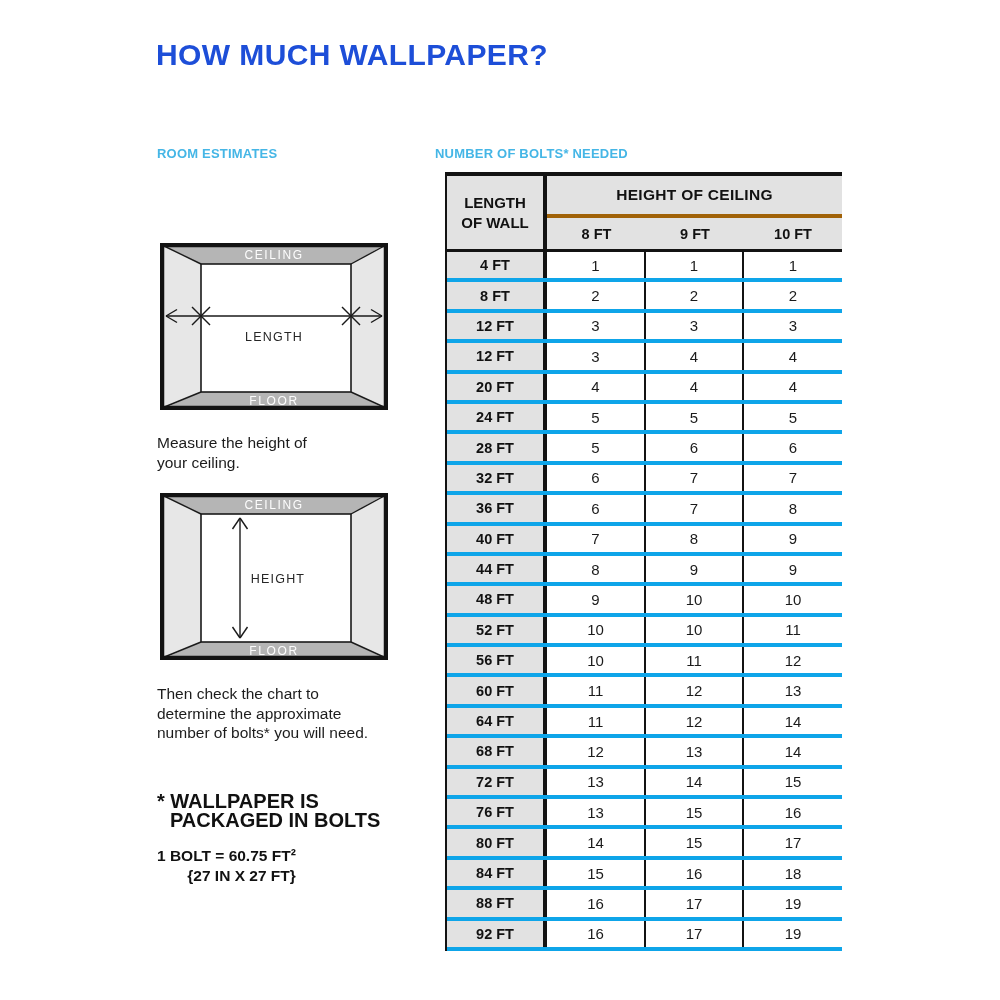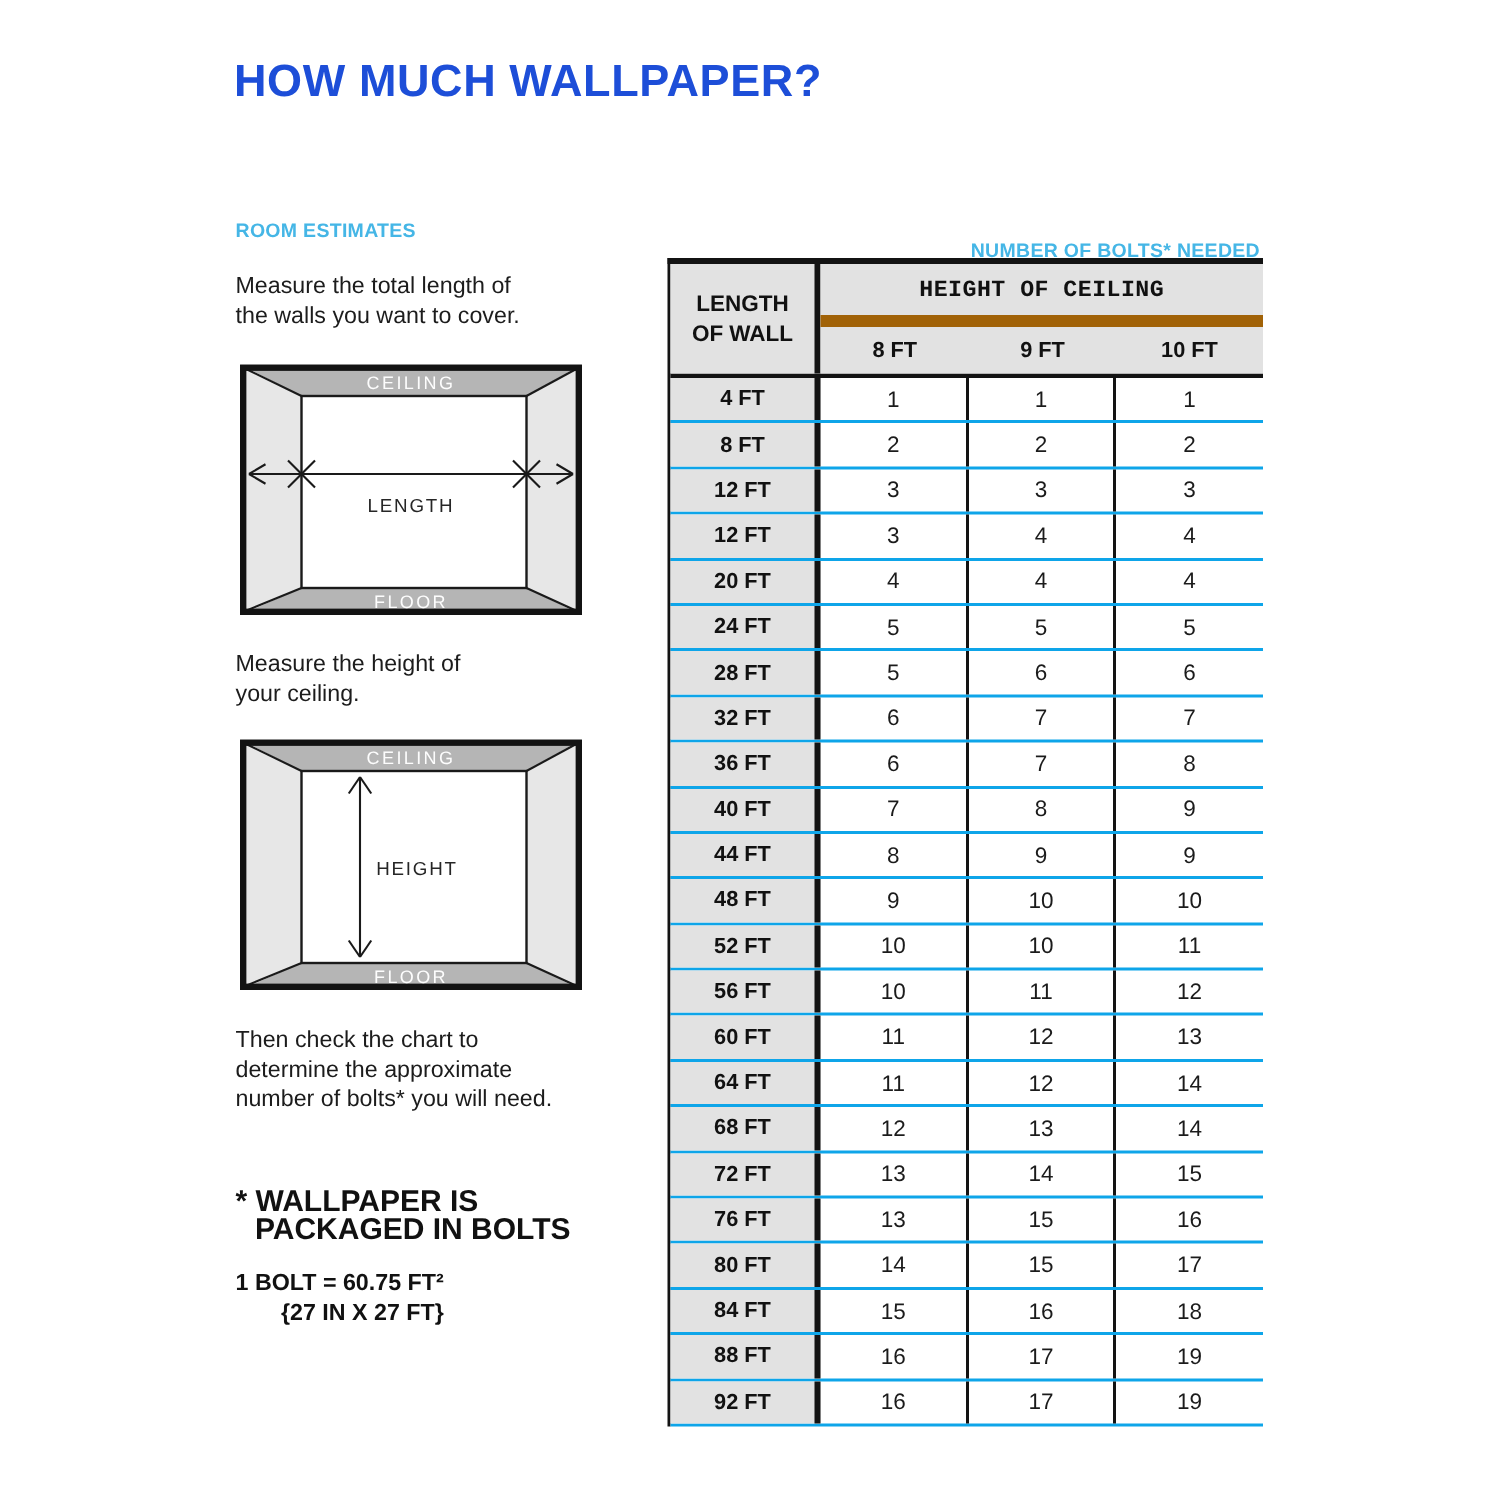--- a/index.html
+++ b/index.html
@@ -5,21 +5,21 @@
   html,body{margin:0;padding:0;background:#fff;}
   .page{position:relative;width:1000px;height:1000px;background:#fff;
         font-family:"Liberation Sans", sans-serif;color:#1c1c1c;overflow:hidden;}
 
   .title{position:absolute;left:156px;top:38px;font-size:30px;font-weight:bold;
          color:#1d4ed8;letter-spacing:0.4px;}
 
   .section-label{position:absolute;top:146px;font-size:13px;font-weight:bold;
                  color:#45b6e6;letter-spacing:0.2px;}
   .room-label{left:157px;}
-  .bolts-label{left:445px;width:395px;text-align:right;margin-top:13px;}
+  .bolts-label{left:435px;width:395px;text-align:left;}
 
   .para{position:absolute;left:157px;font-size:15.5px;line-height:19.5px;
         color:#1c1c1c;white-space:pre-line;}
   .para1{top:181px;} .para2{top:433px;} .para3{top:684px;}
 
   .footnote{position:absolute;left:157px;top:792px;font-size:20px;line-height:19px;
             font-weight:bold;color:#111;}
   .footnote .ind{padding-left:13px;}
   .boltinfo{position:absolute;left:157px;top:846px;font-size:15.5px;line-height:20px;
             font-weight:bold;color:#111;text-align:right;}
@@ -32,47 +32,45 @@
 
   
   .btable{position:absolute;left:445px;top:172px;width:395px;
           border-top:4px solid #131313;border-left:2px solid #131313;}
   .btable *{box-sizing:border-box;}
   .thead{display:flex;border-bottom:3px solid #131313;}
   .thead-left{width:100px;background:#e2e2e2;border-right:4px solid #131313;
               display:flex;align-items:center;justify-content:center;text-align:center;
               font-weight:bold;font-size:15px;line-height:1.3;color:#111;white-space:pre-line;}
   .thead-right{width:295px;}
-  .hoc-cell{height:42px;background:#e2e2e2;border-bottom:8px solid #a16207;
+  .hoc-cell{height:42px;background:#e2e2e2;border-bottom:4px solid #a16207;
             display:flex;align-items:center;justify-content:center;
-            font-weight:bold;font-size:15.5px;letter-spacing:0.3px;color:#111;font-family:Liberation Mono, monospace;}
+            font-weight:bold;font-size:15.5px;letter-spacing:0.3px;color:#111;}
   .ft-row{display:flex;height:31px;background:#e2e2e2;}
   .ft-cell{display:flex;align-items:center;justify-content:center;
            font-weight:bold;font-size:14.5px;color:#111;}
   .ftc1{width:99px;} .ftc2{width:98px;} .ftc3{width:98px;}
 
-  .trow{display:flex;height:30.4px;border-bottom:2px solid #0ea5e9;}
+  .trow{display:flex;height:30.4px;border-bottom:4px solid #0ea5e9;}
   .cell{display:flex;align-items:center;justify-content:center;}
   .cell.lab{width:100px;background:#e2e2e2;border-right:4px solid #131313;
             font-weight:bold;font-size:14.5px;color:#111;}
   .c2{width:99px;} .c3{width:98px;} .c4{width:98px;}
   .sep{border-right:2px solid #131313;}
   .cell.v{font-size:15px;color:#1b1b1b;}
 </style>
 </head>
 <body>
 
 <div class="page">
 
   <div class="title">HOW MUCH WALLPAPER?</div>
 
   <div class="section-label room-label">ROOM ESTIMATES</div>
 
-  <div class="para para1">Measure the total length of
-the walls you want to cover.</div>
 
   <svg class="diagram diagram1" viewBox="0 0 228 167">
     <polygon points="0,0 228,0 191,21 41,21" fill="#b5b5b5"></polygon>
     <polygon points="0,167 228,167 191,149 41,149" fill="#b5b5b5"></polygon>
     <polygon points="0,0 41,21 41,149 0,167" fill="#e7e7e7"></polygon>
     <polygon points="228,0 191,21 191,149 228,167" fill="#e7e7e7"></polygon>
     <rect x="41" y="21" width="150" height="128" fill="#ffffff" stroke="#1a1a1a" stroke-width="1.6"></rect>
     <g stroke="#1a1a1a" stroke-width="1.4">
       <line x1="2" y1="2" x2="41" y2="21"></line>
       <line x1="226" y1="2" x2="191" y2="21"></line>

